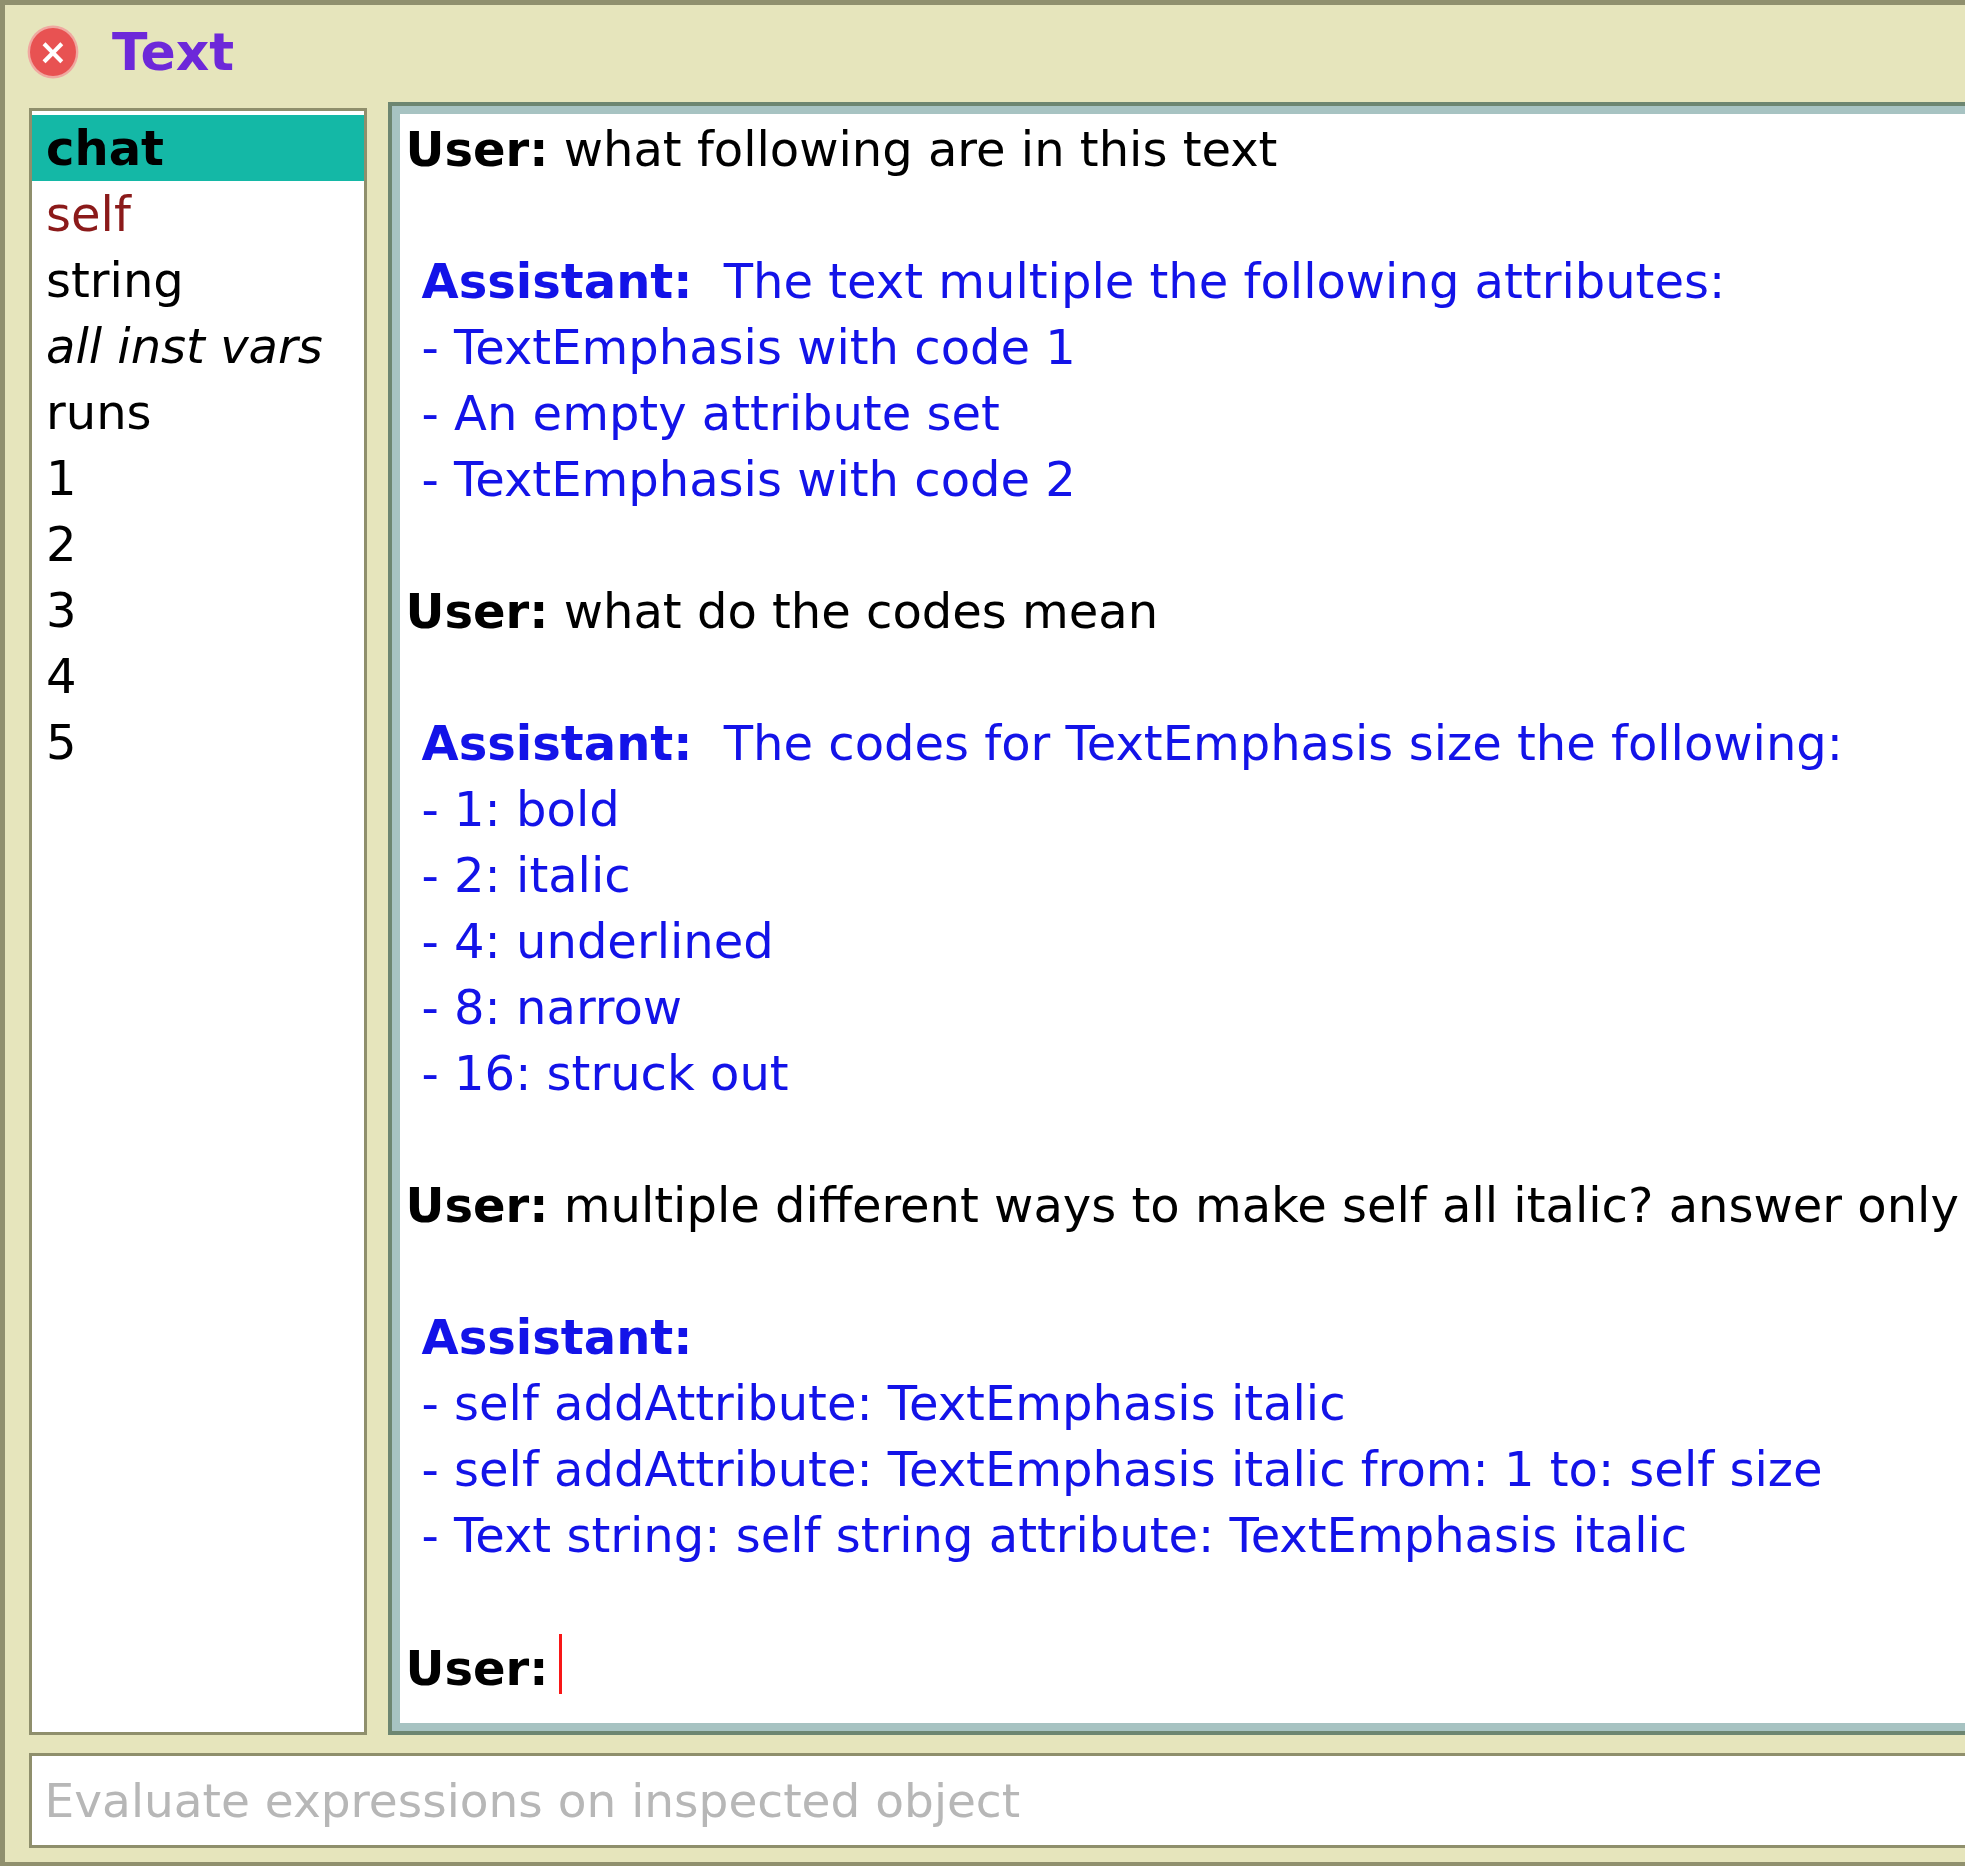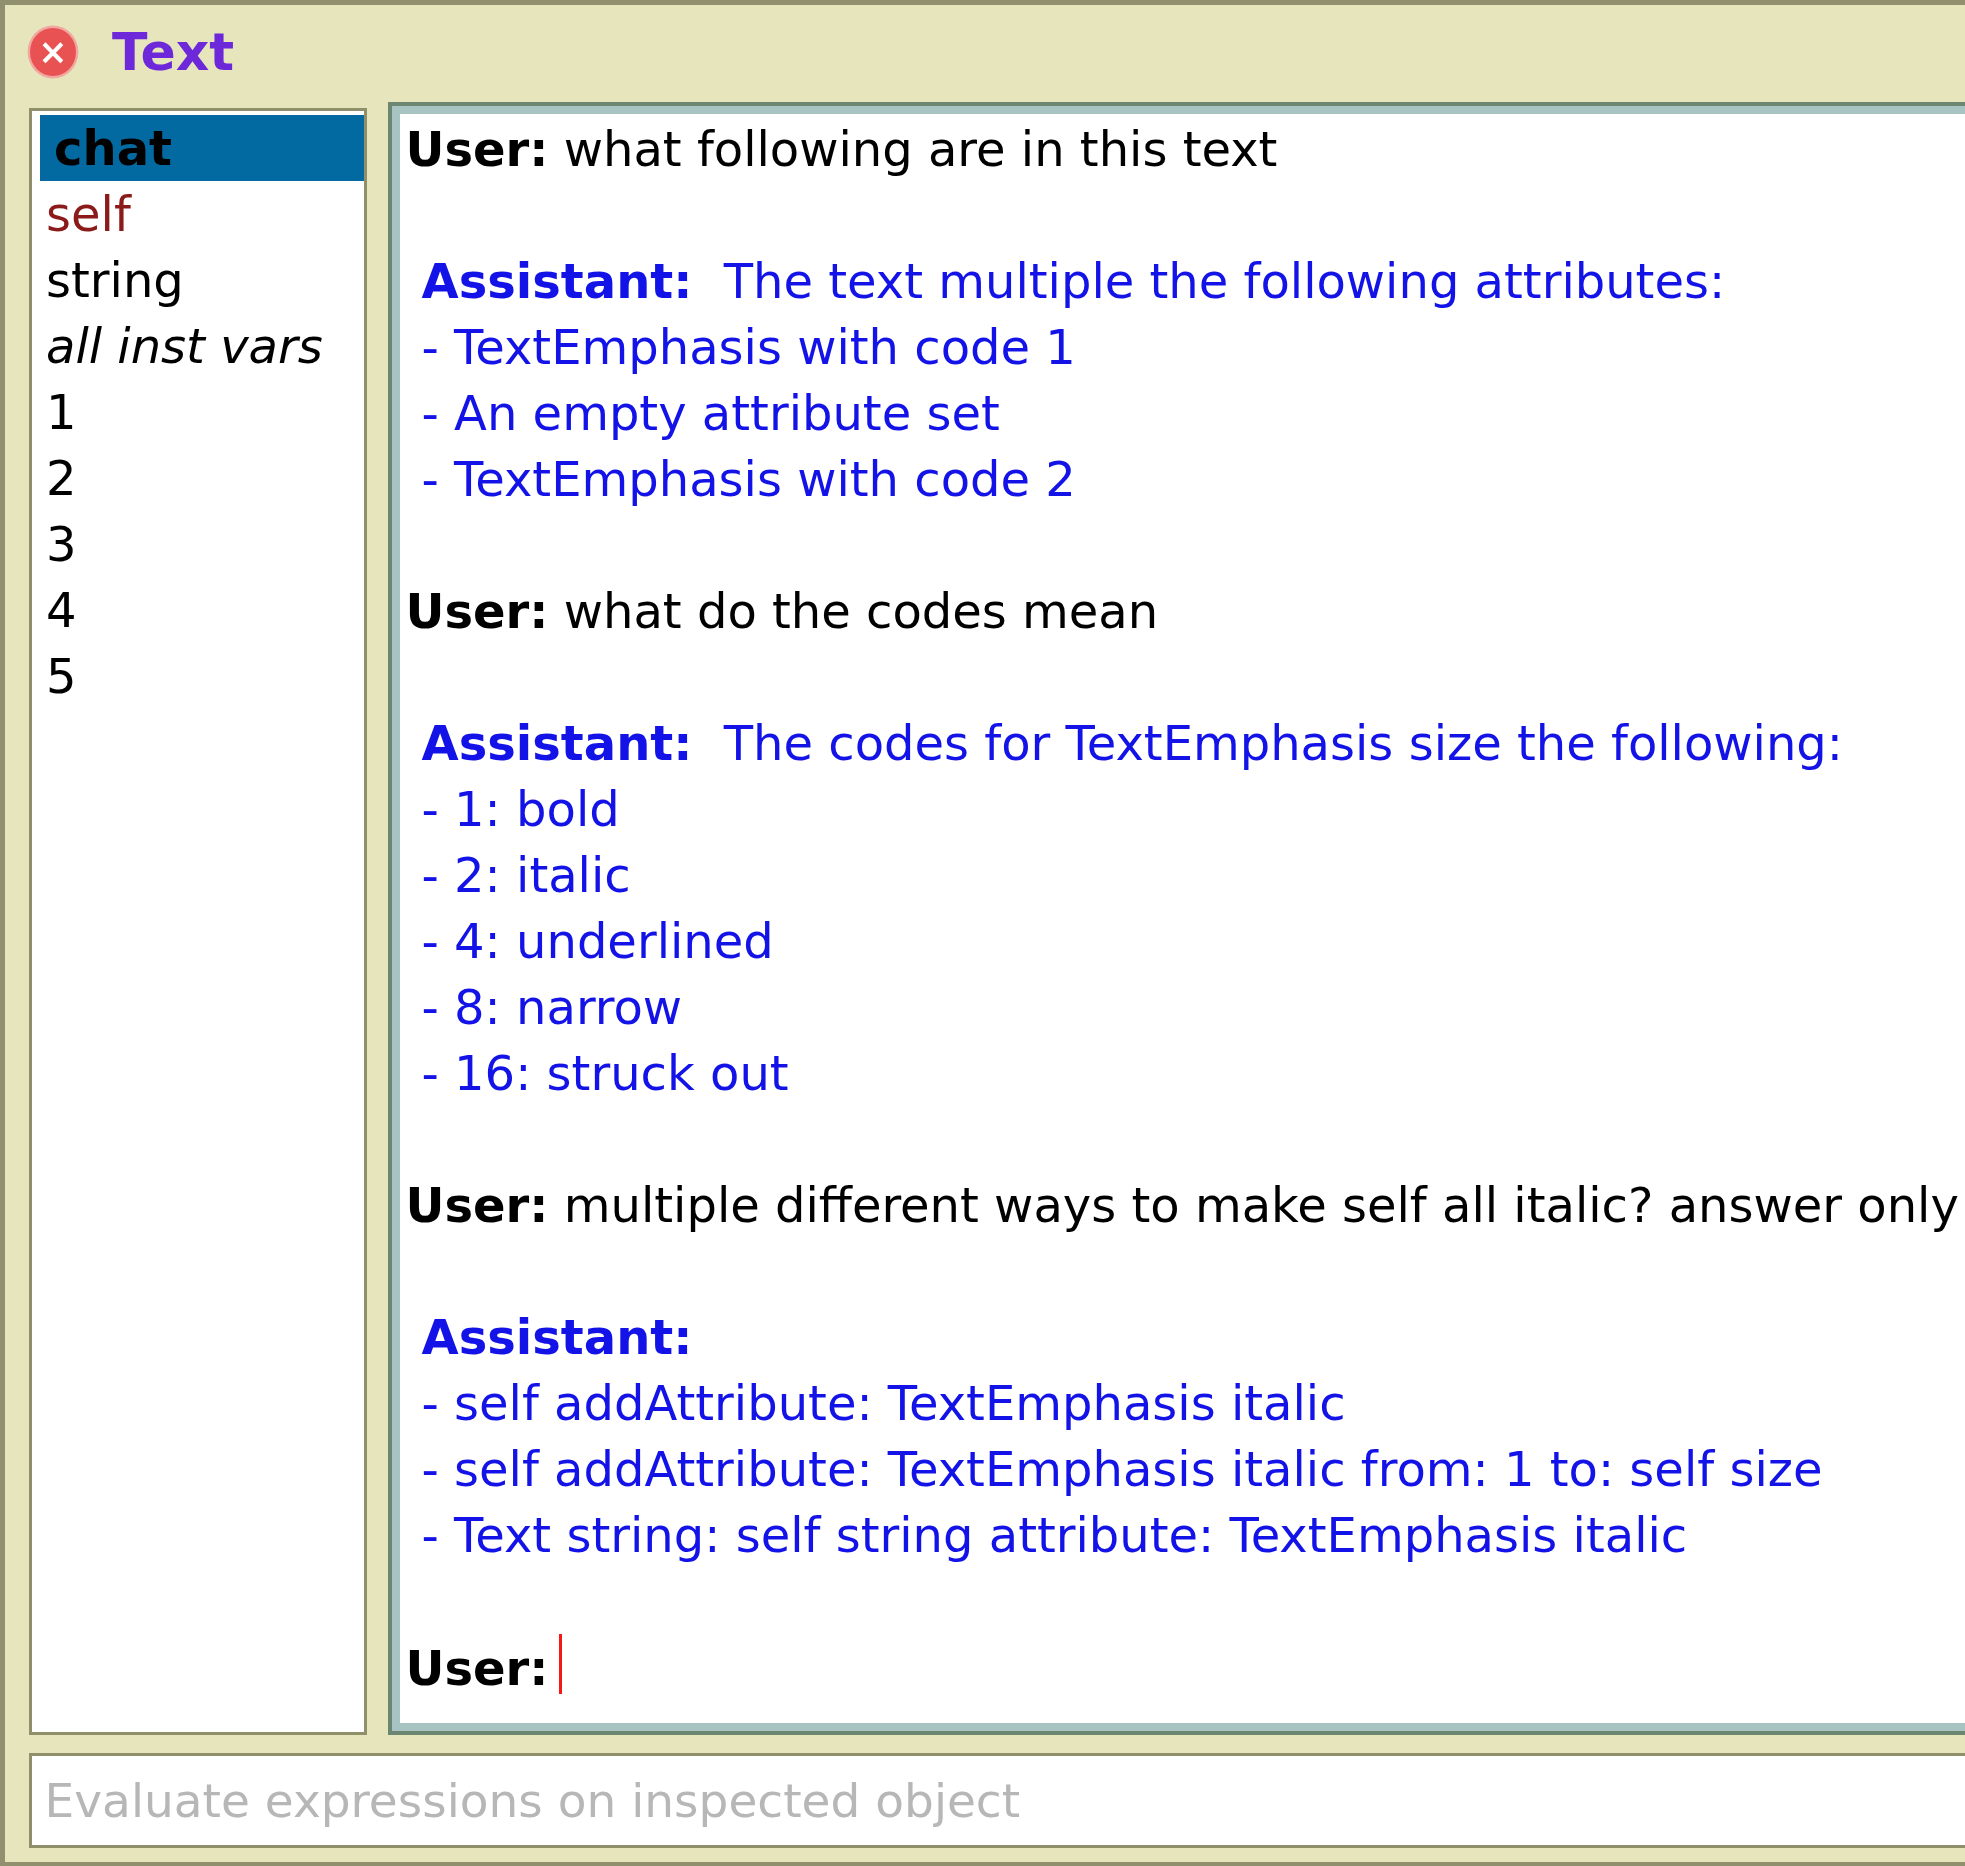--- a/index.html
+++ b/index.html
@@ -27,21 +27,21 @@
   
   .sidebar{
     position:absolute; left:29px; top:108px; width:338px; height:1627px;
     background:#ffffff; border:3.5px solid #8f8f6c; box-sizing:border-box;
     padding-top:3.9px; overflow:hidden;
   }
   .srow{
     height:66px; line-height:66px; font-size:48px; color:#000;
     padding-left:14px; white-space:nowrap;
   }
-  .srow.sel{background:#0369a1; font-weight:bold;margin-left:8px;}
+  .srow.sel{background:#14b8a6; font-weight:bold;}
   .srow.red{color:#8b1a1a;}
   .srow.it{font-style:italic;}
 
   
   .chatpanel{
     position:absolute; left:388px; top:102px; width:1851px; height:1633px;
     border:4.7px solid #6d8671; box-sizing:border-box; background:#6d8671;
   }
   .chatpanel-inner{
     width:100%; height:100%;
@@ -80,20 +80,21 @@
   <div class="titlebar-btn btn-close">
     <span class="glyph">×</span>
   </div>
   <div class="window-title">Text</div>
 
   <div class="sidebar">
     <div class="srow sel">chat</div>
     <div class="srow red">self</div>
     <div class="srow">string</div>
     <div class="srow it">all inst vars</div>
+    <div class="srow">runs</div>
     <div class="srow">1</div>
     <div class="srow">2</div>
     <div class="srow">3</div>
     <div class="srow">4</div>
     <div class="srow">5</div>
   </div>
 
   <div class="chatpanel">
     <div class="chatpanel-inner">
       <div class="chatbody">

